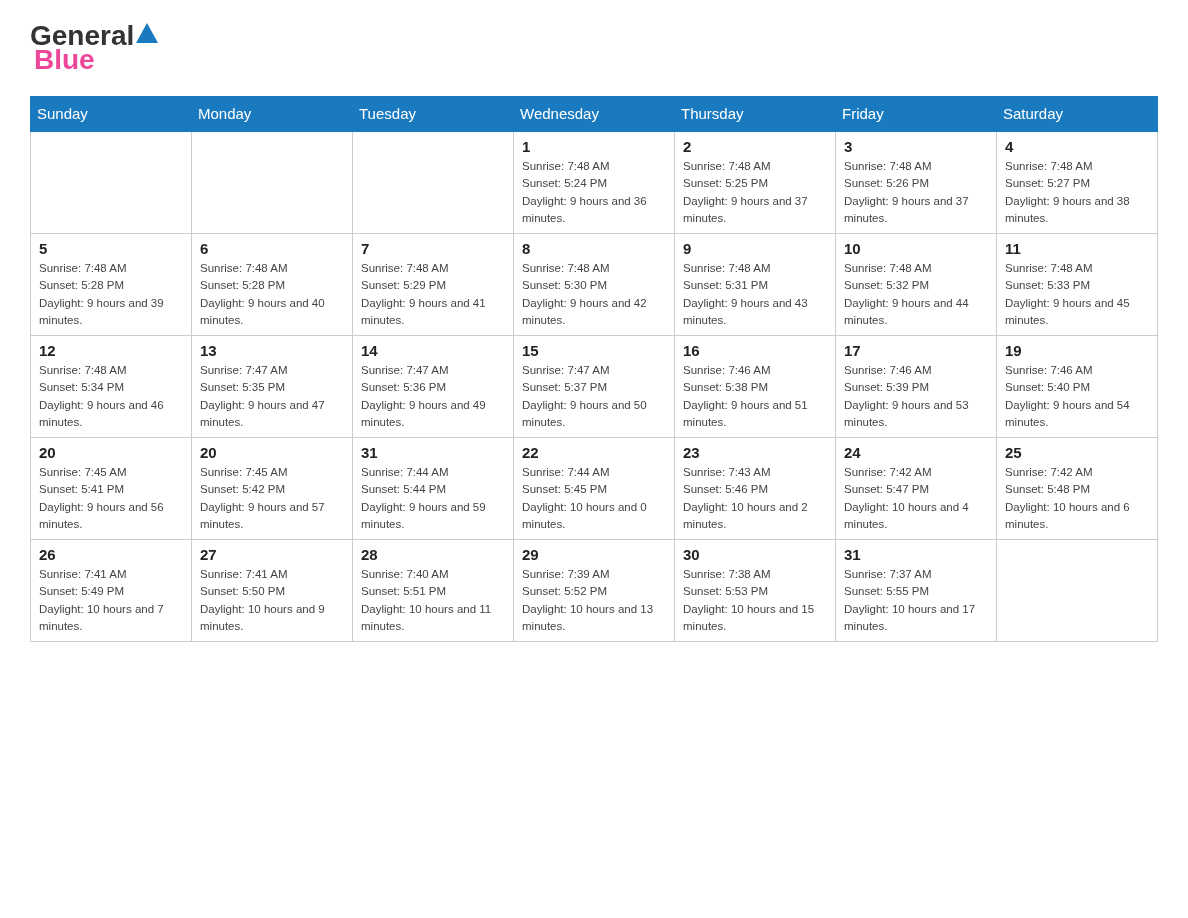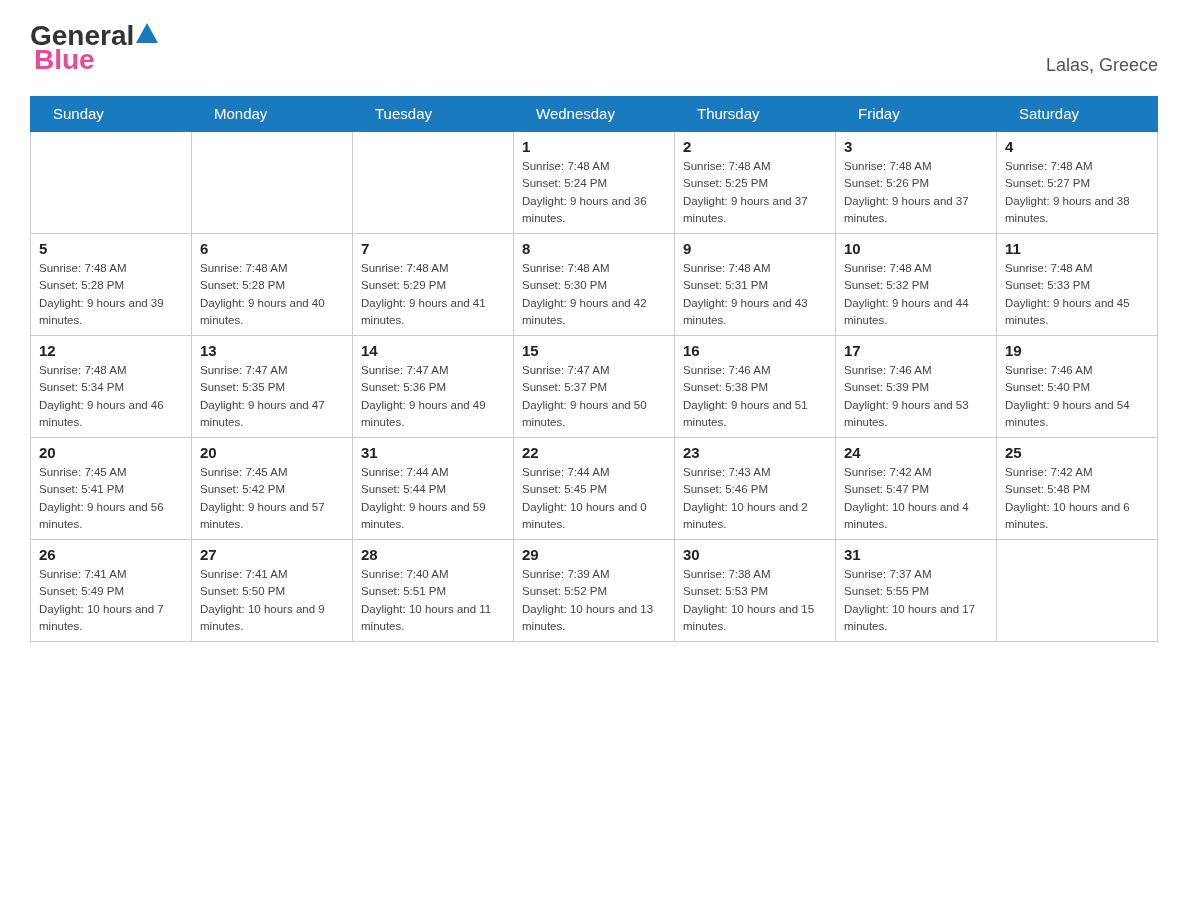--- a/index.html
+++ b/index.html
@@ -6,21 +6,21 @@
     body {
       font-family: Arial, sans-serif;
       background: #fff;
       padding: 20px 30px;
       width: 1188px;
       min-height: 918px;
     }
     .header {
       display: flex;
       justify-content: space-between;
-      align-items: flex-end;
+      align-items: center;
       margin-bottom: 20px;
     }
     .logo {
       display: flex;
       align-items: flex-end;
       gap: 0;
     }
     .logo-text-general {
       font-size: 28px;
       font-weight: bold;
@@ -44,21 +44,21 @@
       color: #555;
     }
     table {
       width: 100%;
       border-collapse: collapse;
       table-layout: fixed;
     }
     thead tr th {
       background-color: #1a7abf;
       color: #fff;
-      padding: 8px 22px;
+      padding: 8px 6px;
       font-size: 15px;
       font-weight: normal;
       text-align: left;
       border: 1px solid #1a7abf;
     }
     tbody tr td {
       border: 1px solid #ccc;
       vertical-align: top;
       padding: 6px 8px;
       height: 100px;
@@ -98,21 +98,20 @@
         <span style="display:inline-block;margin-left:2px;margin-bottom:2px;">
           <svg width="22" height="20" viewBox="0 0 22 20">
             <polygon points="11,0 22,20 0,20" fill="#1a7abf"></polygon>
           </svg>
         </span>
       </div>
       <span class="logo-text-blue" style="margin-top:-8px;margin-left:4px;">Blue</span>
     </div>
   </div>
   <div class="title-area">
-    <div class="location">Lalas, Greece</div>
   </div>
 </div>
 
 <table>
   <thead>
     <tr>
     <th>Sunday</th>
         <th>Monday</th>
         <th>Tuesday</th>
         <th>Wednesday</th>

